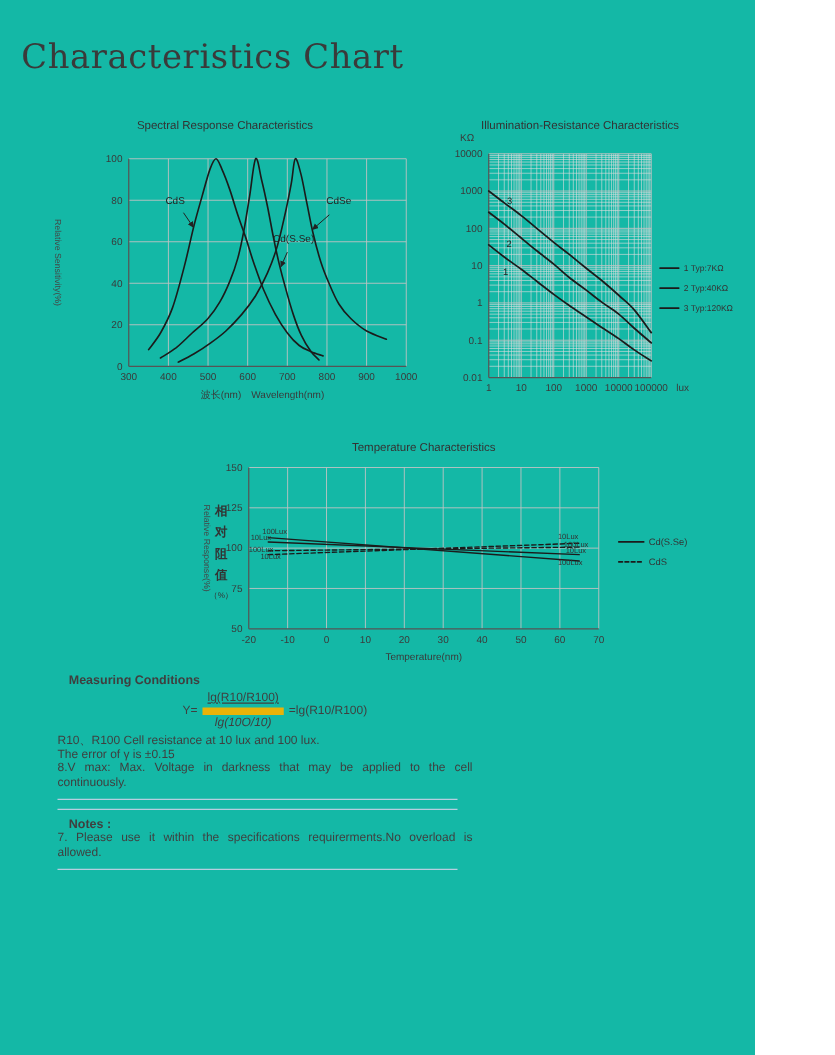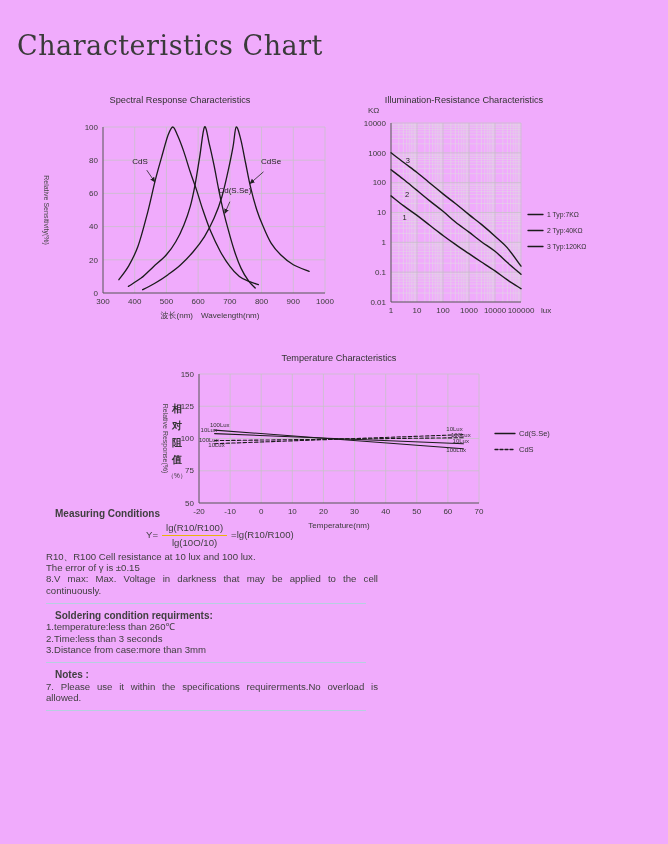--- a/index.html
+++ b/index.html
@@ -1,16 +1,16 @@
 <!DOCTYPE html>
 <html><head>
 <meta charset="utf-8">
 <style>
   html,body{margin:0;padding:0;background:#fff;}
-  .page{position:relative;width:668px;height:844px;background:#f0abfc;overflow:hidden;
+  .page{position:relative;width:604px;height:844px;background:#14b8a6;overflow:hidden;
         font-family:"Liberation Sans",sans-serif;color:#3f3f3f;}
   .main-title{position:absolute;left:17px;top:30px;margin:0;
         font-family:"DejaVu Serif",serif;font-weight:400;font-size:27px;color:#3a3a3a;letter-spacing:0.5px;}
   svg{position:absolute;overflow:visible;}
   
   .tick{font:8px "Liberation Sans",sans-serif;fill:#3a3a3a;}
   .ctitle{font:9.2px "Liberation Sans",sans-serif;fill:#333;}
   .axlabel{font:8px "Liberation Sans",sans-serif;fill:#3a3a3a;}
   .ylab{font:7px "Liberation Sans",sans-serif;fill:#444;}
   .cn{font:bold 10px "Liberation Sans",sans-serif;fill:#333;}
@@ -19,28 +19,28 @@
   .leg{font:6.8px "Liberation Sans",sans-serif;fill:#333;}
   .leg3{font:7.5px "Liberation Sans",sans-serif;fill:#333;}
   .ann{font:8px "Liberation Sans",sans-serif;fill:#222;}
   .clbl{font:7.5px "Liberation Sans",sans-serif;fill:#222;}
   .gmaj{stroke:#c3c3c3;stroke-width:0.7;}
   .gmin{stroke:#dedede;stroke-width:0.5;}
   .axis{stroke:#555;stroke-width:1;}
   .series{fill:none;stroke:#1b1b1b;stroke-linecap:round;}
   .annline{stroke:#222;stroke-width:0.8;}
   
-  .textcol{position:absolute;left:46px;top:508px;width:332px;font-size:9.6px;line-height:11.3px;
+  .textcol{position:absolute;left:46px;top:539px;width:332px;font-size:9.6px;line-height:11.3px;
            text-align:justify;color:#3f3f3f;}
   .textcol p{margin:0;}
   .sec-heading{font-weight:bold;font-size:10px;margin:0 0 2px 0;padding-left:9px;text-align:left;}
   .formula{display:flex;align-items:center;gap:4px;margin:3px 0 3px 100px;font-size:9.6px;text-align:left;}
   .frac{display:inline-flex;flex-direction:column;align-items:center;}
-  .frac .num{border-bottom:1px solid #eab308;padding:0 4px 1px 4px;}
-  .frac .den{padding:1px 4px 0 4px;}
+  .frac .num{border-bottom:6px solid #eab308;padding:0 4px 1px 4px;text-decoration:underline;}
+  .frac .den{padding:1px 4px 0 4px;font-style:italic;}
   .divider{border:none;border-top:1px solid #b6cee0;margin:7px 0 6px 0;width:320px;}
 </style>
 </head>
 <body>
 
 <div class="page">
 
   <h1 class="main-title">Characteristics Chart</h1>
 
   <svg id="chart-spectral" width="310" height="240" style="left:30px;top:90px;">
@@ -310,26 +310,20 @@
         </span>
         <span>=lg(R10/R100)</span>
       </div>
       <p>R10、R100 Cell resistance at 10 lux and 100 lux.</p>
       <p>The error of γ is ±0.15</p>
       <p>8.V max: Max. Voltage in darkness that may be applied to the cell continuously.</p>
     </div>
 
     <hr class="divider">
 
-    <div>
-      <p class="sec-heading">Soldering condition requirments:</p>
-      <p>1.temperature:less than 260℃</p>
-      <p>2.Time:less than 3 seconds</p>
-      <p>3.Distance from case:more than 3mm</p>
-    </div>
 
     <hr class="divider">
 
     <div>
       <p class="sec-heading">Notes :</p>
       <p>7. Please use it within the specifications requirerments.No overload is allowed.</p>
     </div>
 
     <hr class="divider">
 

